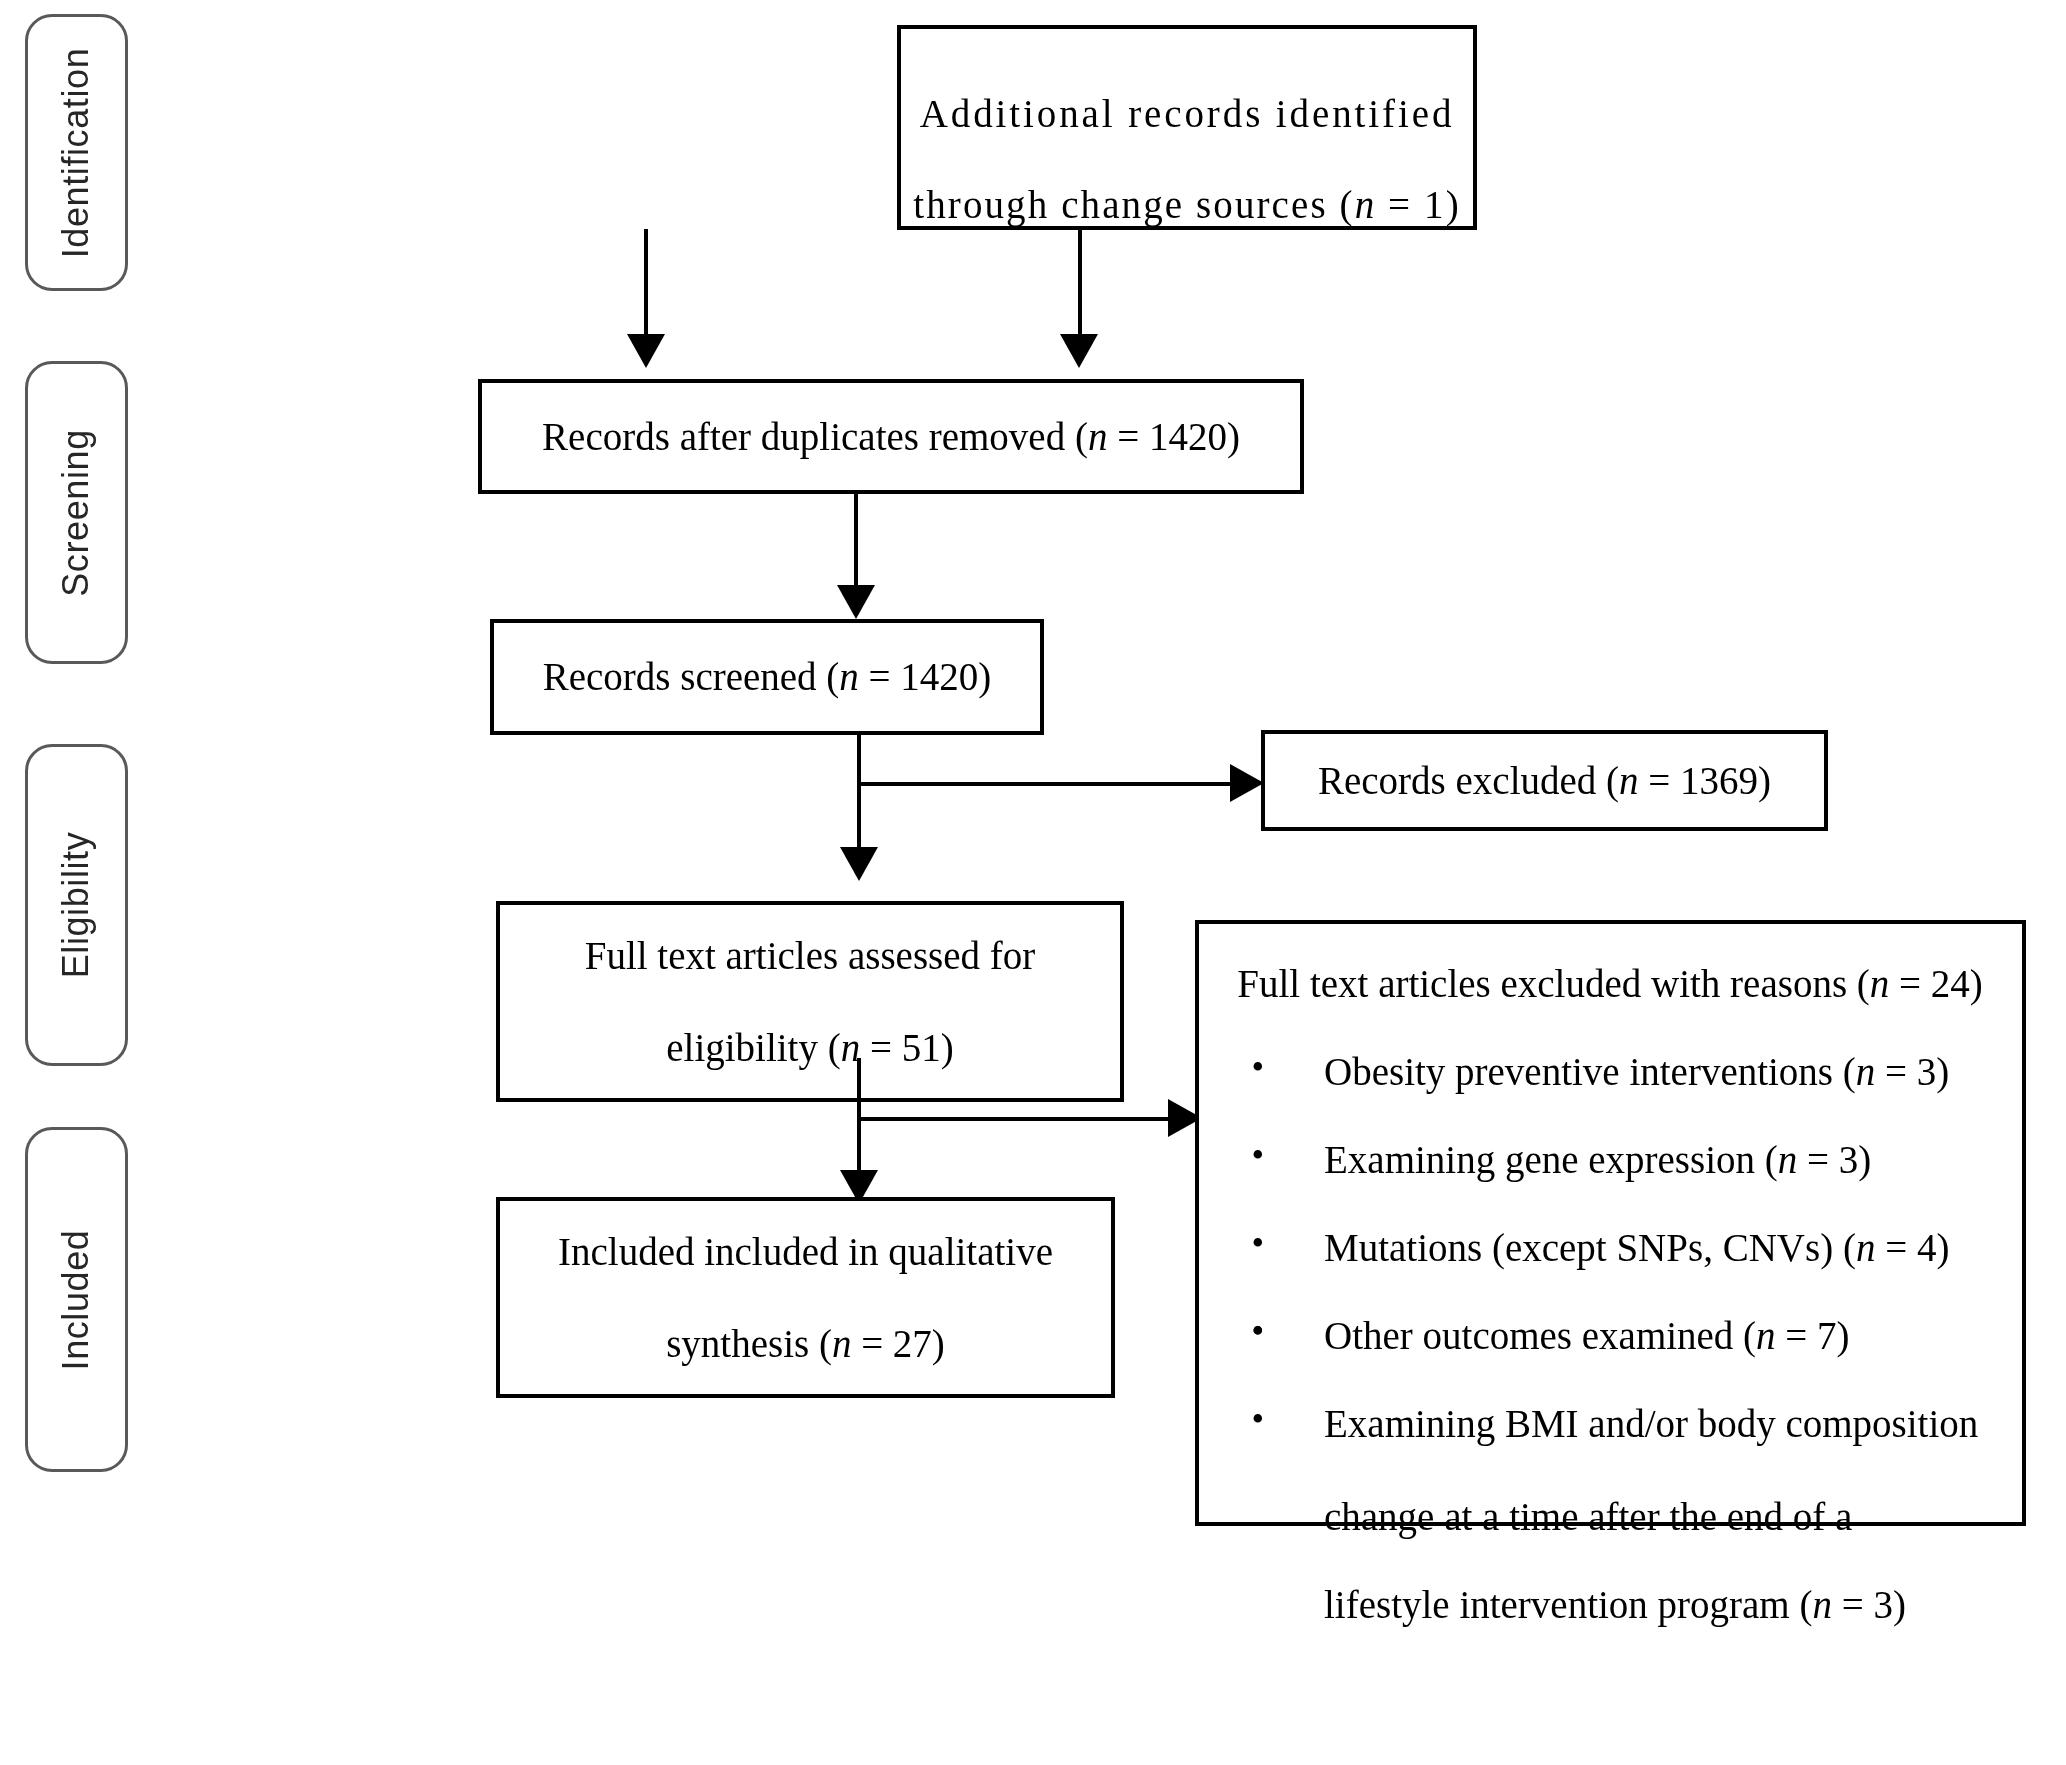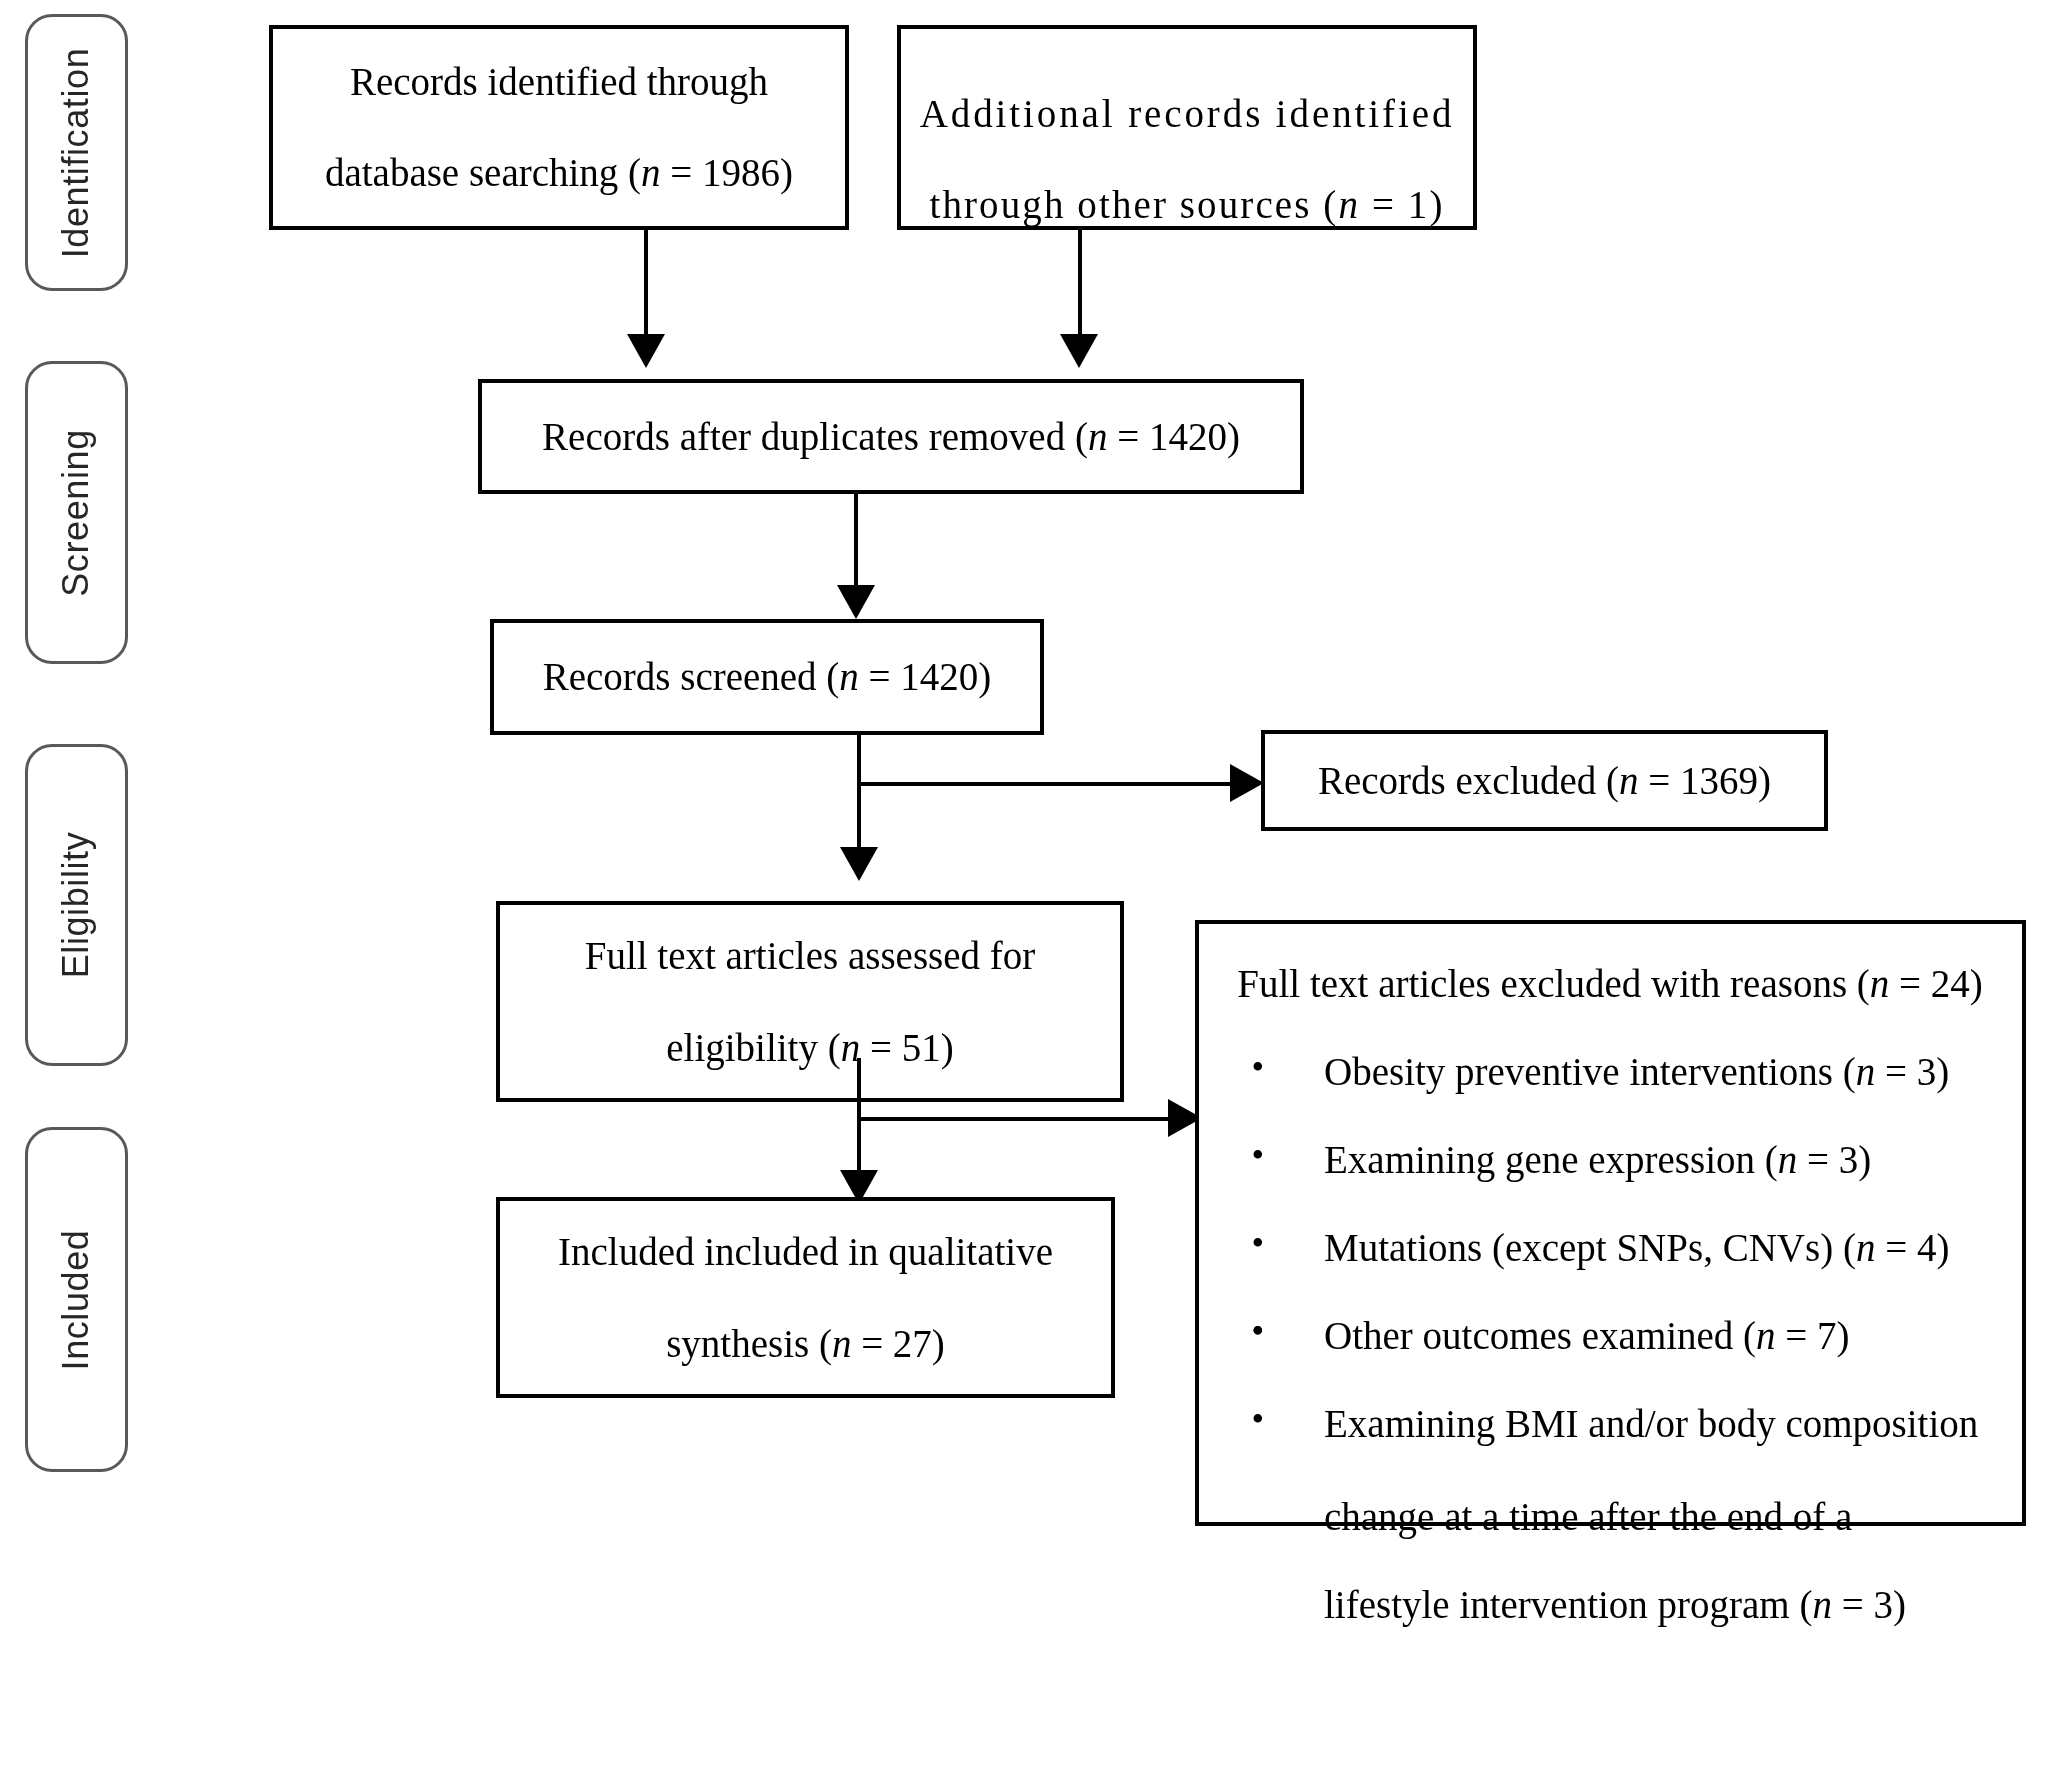--- a/index.html
+++ b/index.html
@@ -113,30 +113,25 @@
   </div>
 
   <div class="phase" style="left:24.5px;top:744px;width:103px;height:322px;">
     <span class="ptxt">Eligibility</span>
   </div>
 
   <div class="phase" style="left:24.5px;top:1127px;width:103px;height:345px;">
     <span class="ptxt">Included</span>
   </div>
 
-  <div class="fbox" style="left:269px;top:24.5px;width:580px;height:205px;">
-    <div class="line">Records identified through</div>
-    <div class="gap"></div>
-    <div class="line"><span>database searching (</span><i class="n">n</i><span> = 1986)</span></div>
-  </div>
 
   <div class="fbox" style="left:897px;top:24.5px;width:580px;height:205px;justify-content:flex-end;">
     <div class="line spread1">Additional records identified</div>
     <div class="gap"></div>
-    <div class="line spread2"><span>through other sources (</span><i class="n">n</i><span> = 1)</span></div>
+    <div class="line spread2"><span>through change sources (</span><i class="n">n</i><span> = 1)</span></div>
   </div>
 
   <div class="vline" style="left:644px;top:229px;height:110px;"></div>
   <div class="arrowdown" style="left:627px;top:334px;"></div>
 
   <div class="vline" style="left:1078px;top:229px;height:110px;"></div>
   <div class="arrowdown" style="left:1060px;top:334px;"></div>
 
   <div class="fbox" style="left:478px;top:379px;width:826px;height:115px;">
     <div class="line"><span>Records after duplicates removed (</span><i class="n">n</i><span> = 1420)</span></div>

